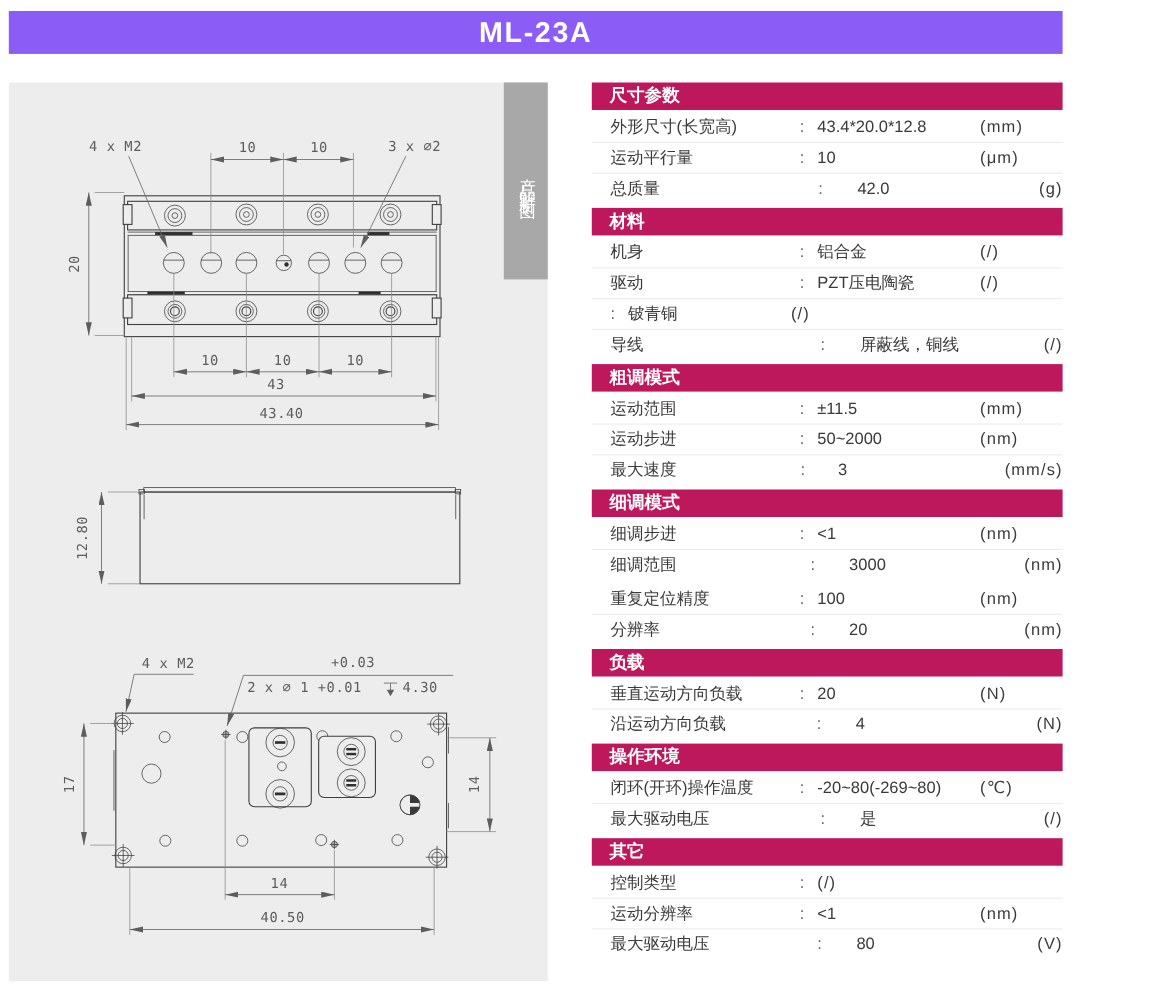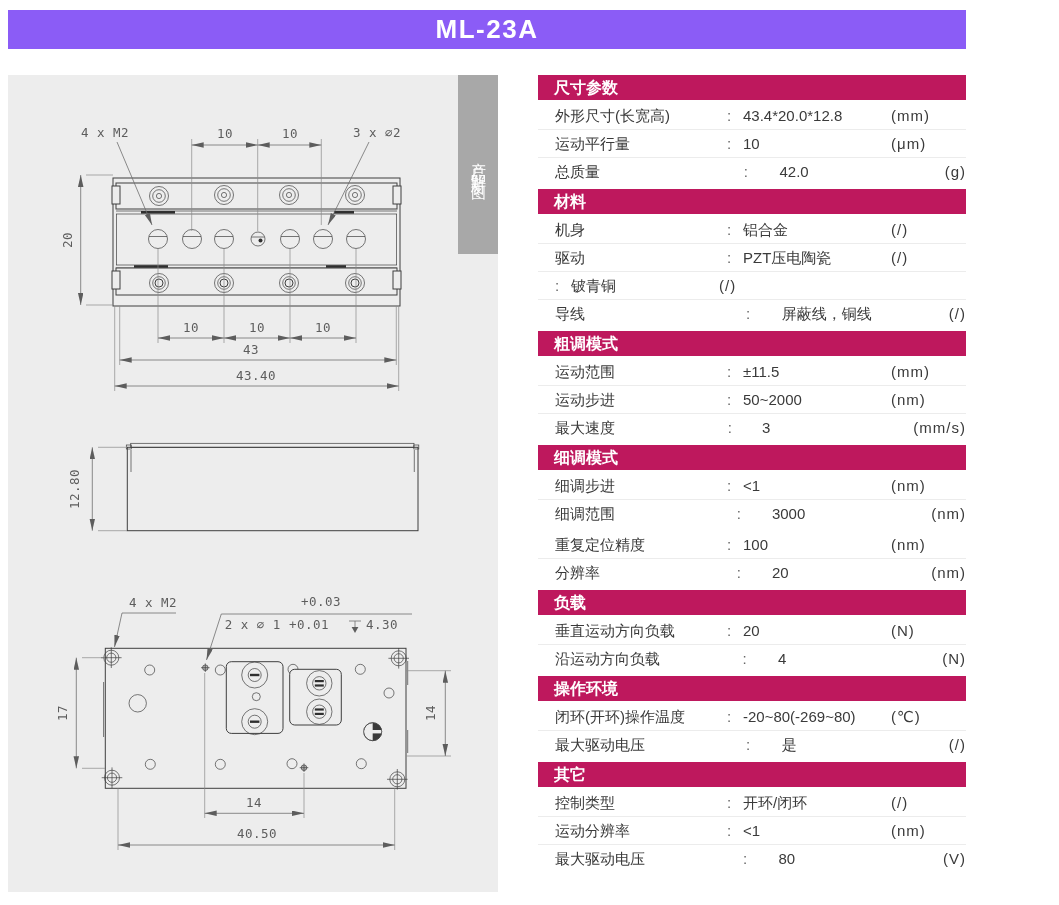--- a/index.html
+++ b/index.html
@@ -498,21 +498,20 @@
       <span class="rv">是</span>
       <span class="ru">(/)</span>
     </div>
   </div>
 
   <div class="sec">
     <div class="sec-h">其它</div>
     <div class="row">
       <span class="rl">控制类型</span>
       <span class="rc">:</span>
-      <span class="rv">开环/闭环</span>
       <span class="ru">(/)</span>
     </div>
     <div class="row">
       <span class="rl">运动分辨率</span>
       <span class="rc">:</span>
       <span class="rv">&lt;1</span>
       <span class="ru">(nm)</span>
     </div>
     <div class="row">
       <span class="rl">最大驱动电压</span>

